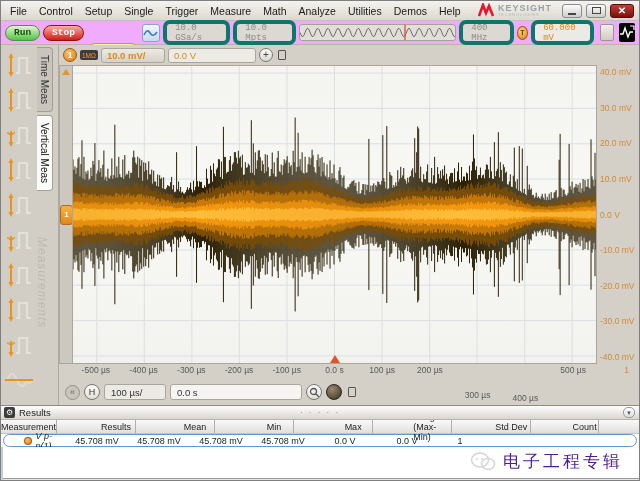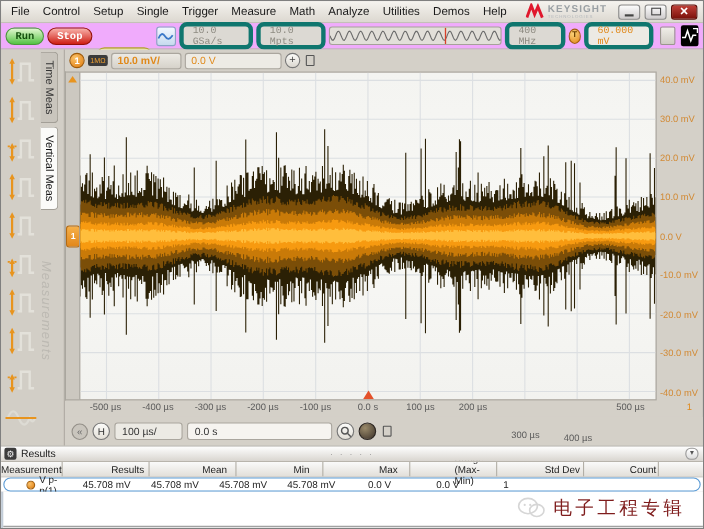--- a/index.html
+++ b/index.html
@@ -85,27 +85,27 @@
   .gearbtn { width:11px; height:11px; background:#3c3c3c; border-radius:2px; color:#fff; font-size:8px; line-height:11px; text-align:center; font-family:"DejaVu Sans",sans-serif; }
   .res-title { font-size:9.5px; color:#222; }
   .res-dots { position:absolute; left:50%; transform:translateX(-50%); font-size:8px; color:#888; letter-spacing:2px; }
   .res-collapse { position:absolute; right:4px; width:12px; height:11px; border:1px solid #999; border-radius:5px; background:linear-gradient(#fff,#ddd); font-size:7px; color:#555; text-align:center; line-height:10px; }
   .res-cols { height:14px; display:flex; background:linear-gradient(#fafafa,#e2dfd9); border-bottom:1px solid #c8c4bc;gap:40px; }
   .res-col { font-size:9px; color:#222; display:flex; align-items:center; justify-content:center; border-right:1px solid #b2aea6; height:100%; }
   .res-col:last-child { border-right:none; flex:1; }
   .res-rowwrap { padding:0 2px; }
   .res-row { height:13px; display:flex; align-items:center; background:#fff; border:1px solid #5b9bd5; border-radius:7px; }
   .res-cell { font-size:9px; color:#222; display:flex; align-items:center; justify-content:center; }
-  .res-cell.first { justify-content:flex-start; padding-left:20px; gap:4px; }
+  .res-cell.first { justify-content:flex-start; padding-left:20px; gap:4px;font-style:italic; }
   .meas-dot { width:8px; height:8px; border-radius:50%; background:radial-gradient(circle at 35% 30%,#fbc167,#dd7c10); border:1px solid #a35f0e; }
 
   
   .footer { height:35px; background:#fff; position:relative; border-left:2px solid #c3cdd8; }
   .wm { position:absolute; right:16px; top:3px; display:flex; align-items:center; gap:7px; color:#cbcbcb; }
-  .wm-text { font-size:17px; letter-spacing:3px; color:#7f1d1d; }
+  .wm-text { font-size:17px; letter-spacing:3px; color:#4c1d95; }
   .bottom-strip { position:absolute; bottom:0; left:0; right:0; height:4px; background:#e6e6e6; border-top:1px solid #9a9a9a; }
 </style>
 </head>
 <body>
 
 <div class="window">
 
   <div class="menubar">
     <div class="menu-items">
         <span class="menu-item">File</span>

